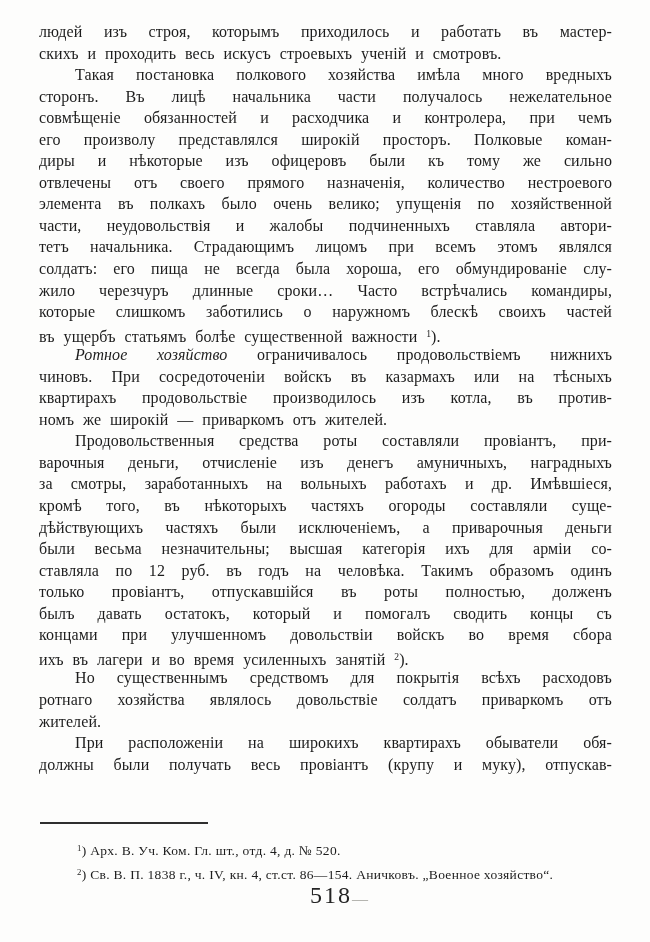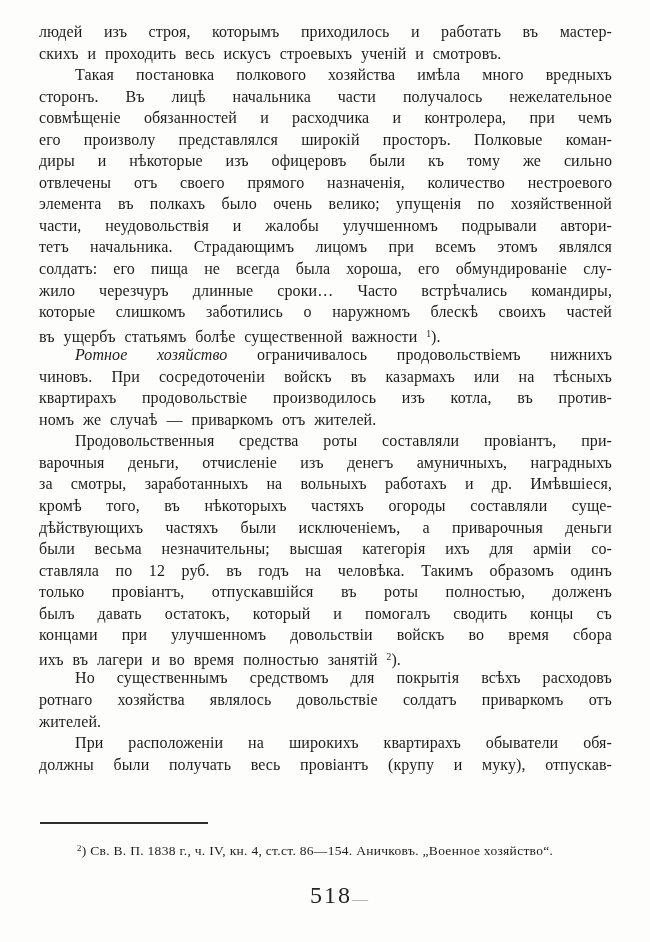--- a/index.html
+++ b/index.html
@@ -87,48 +87,49 @@
   <div class="body-text" id="body-lines">
       <div class="bline"><span>людей изъ строя, которымъ приходилось и работать въ мастер-</span></div>
       <div class="bline last"><span>скихъ и проходить весь искусъ строевыхъ ученій и смотровъ.</span></div>
       <div class="bline indent"><span>Такая постановка полкового хозяйства имѣла много вредныхъ</span></div>
       <div class="bline"><span>сторонъ. Въ лицѣ начальника части получалось нежелательное</span></div>
       <div class="bline"><span>совмѣщеніе обязанностей и расходчика и контролера, при чемъ</span></div>
       <div class="bline"><span>его произволу представлялся широкій просторъ. Полковые коман-</span></div>
       <div class="bline"><span>диры и нѣкоторые изъ офицеровъ были къ тому же сильно</span></div>
       <div class="bline"><span>отвлечены отъ своего прямого назначенія, количество нестроевого</span></div>
       <div class="bline"><span>элемента въ полкахъ было очень велико; упущенія по хозяйственной</span></div>
-      <div class="bline"><span>части, неудовольствія и жалобы улучшенномъ подрывали автори-</span></div>
+      <div class="bline"><span>части, неудовольствія и жалобы подчиненныхъ ставляла автори-</span></div>
       <div class="bline"><span>тетъ начальника. Страдающимъ лицомъ при всемъ этомъ являлся</span></div>
       <div class="bline"><span>солдатъ: его пища не всегда была хороша, его обмундированіе слу-</span></div>
       <div class="bline"><span>жило черезчуръ длинные сроки… Часто встрѣчались командиры,</span></div>
       <div class="bline"><span>которые слишкомъ заботились о наружномъ блескѣ своихъ частей</span></div>
       <div class="bline last"><span>въ ущербъ статьямъ болѣе существенной важности </span><span class="seg-sup">1</span><span>).</span></div>
       <div class="bline indent"><span class="seg-italic">Ротное хозяйство</span><span> ограничивалось продовольствіемъ нижнихъ</span></div>
       <div class="bline"><span>чиновъ. При сосредоточеніи войскъ въ казармахъ или на тѣсныхъ</span></div>
       <div class="bline"><span>квартирахъ продовольствіе производилось изъ котла, въ против-</span></div>
-      <div class="bline last"><span>номъ же случаѣ — приваркомъ отъ жителей.</span></div>
+      <div class="bline last"><span>номъ же широкій — приваркомъ отъ жителей.</span></div>
       <div class="bline indent"><span>Продовольственныя средства роты составляли провіантъ, при-</span></div>
       <div class="bline"><span>варочныя деньги, отчисленіе изъ денегъ амуничныхъ, наградныхъ</span></div>
       <div class="bline"><span>за смотры, заработанныхъ на вольныхъ работахъ и др. Имѣвшіеся,</span></div>
       <div class="bline"><span>кромѣ того, въ нѣкоторыхъ частяхъ огороды составляли суще-</span></div>
       <div class="bline"><span>дѣйствующихъ частяхъ были исключеніемъ, а приварочныя деньги</span></div>
       <div class="bline"><span>были весьма незначительны; высшая категорія ихъ для арміи со-</span></div>
       <div class="bline"><span>ставляла по 12 руб. въ годъ на человѣка. Такимъ образомъ одинъ</span></div>
       <div class="bline"><span>только провіантъ, отпускавшійся въ роты полностью, долженъ</span></div>
       <div class="bline"><span>былъ давать остатокъ, который и помогалъ сводить концы съ</span></div>
       <div class="bline"><span>концами при улучшенномъ довольствіи войскъ во время сбора</span></div>
-      <div class="bline last"><span>ихъ въ лагери и во время полностью занятій </span><span class="seg-sup">2</span><span>).</span></div>
+      <div class="bline last"><span>ихъ въ лагери и во время усиленныхъ занятій </span><span class="seg-sup">2</span><span>).</span></div>
       <div class="bline indent"><span>Но существеннымъ средствомъ для покрытія всѣхъ расходовъ</span></div>
       <div class="bline"><span>ротнаго хозяйства являлось довольствіе солдатъ приваркомъ отъ</span></div>
       <div class="bline last"><span>жителей.</span></div>
       <div class="bline indent"><span>При расположеніи на широкихъ квартирахъ обыватели обя-</span></div>
       <div class="bline"><span>должны были получать весь провіантъ (крупу и муку), отпускав-</span></div>
     </div>
   <div class="fn-rule"></div>
   <div class="footnotes" id="footnotes">
+      <div class="fn-line"><span class="fn-marker">1</span><span>) Арх. В. Уч. Ком. Гл. шт., отд. 4, д. № 520.</span></div>
       <div class="fn-line"><span class="fn-marker">2</span><span>) Св. В. П. 1838 г., ч. IV, кн. 4, ст.ст. 86—154. Аничковъ. „Военное хозяйство“.</span></div>
     </div>
   <div class="pageno-row">
     <span class="pageno">518</span>
   </div>
   <span class="artifact-dash">—</span>
 </div>
 
 </body></html>

